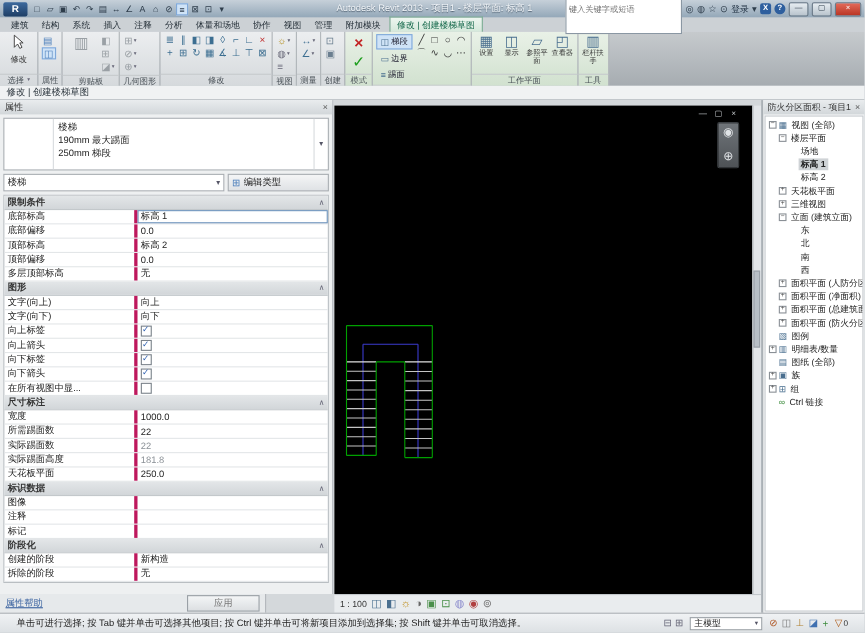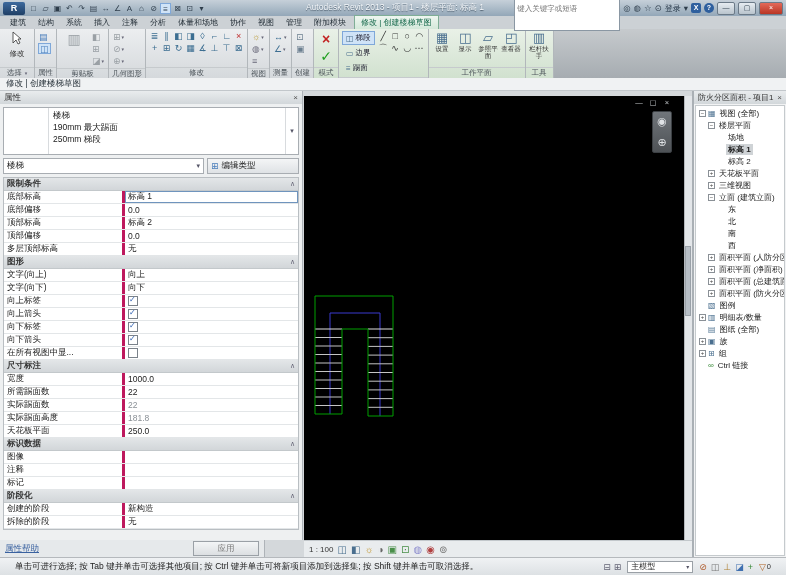--- a/index.html
+++ b/index.html
@@ -85,21 +85,21 @@
        padding:0 3px;font-size:8.5px;font-weight:bold;color:#333;border-bottom:1px solid #c3c8cb}
   .sec .chev{margin-left:auto;font-weight:normal;font-size:7px;color:#667}
   .prow{display:flex;height:12px;border-bottom:1px solid #e3e6e8;font-size:8.5px}
   .plabel{width:112px;padding:0 3px;border-right:3px solid #be185d;display:flex;align-items:center;
           white-space:nowrap;overflow:hidden}
   .pval{flex:1;padding:0 3px;display:flex;align-items:center;white-space:nowrap;overflow:hidden}
   .pval.ro{color:#8a9096}
   .pval.edit{outline:1px solid #6f94bd;outline-offset:-1px}
   .cb{width:8px;height:8px;border:1px solid #7a828a;background:#fff;position:relative;flex:none}
   .cb.on::after{content:"✓";position:absolute;top:-2px;left:0;font-size:8px;color:#2a5db0}
-  #props-footer{left:0;top:540px;width:265px;height:17px;background:#e6e9eb;display:flex;align-items:center;
+  #props-footer{left:0;top:540px;width:242px;height:17px;background:#e6e9eb;display:flex;align-items:center;
                 padding:0 5px;box-sizing:border-box;border-right:1px solid #aeb3b8}
   #props-help{color:#3a62a0;font-size:8.5px;text-decoration:underline}
   #apply-btn{margin-left:auto;width:64px;height:13px;border:1px solid #9aa0a6;color:#777;font-size:8.5px;
              background:linear-gradient(#f3f5f6,#dcdfe2);text-align:center;line-height:12px}
   
   #canvas-wrap{left:304px;top:96px;width:388px;height:444px}
   #canvas{position:absolute;left:0;top:0;width:380px;height:444px;background:#000}
   #canvas-ctrl{position:absolute;top:2px;right:12px;display:flex;gap:4px;color:#c3c7ca;font-size:7.5px}
   .cc{width:10px;text-align:center}
   #navbar{position:absolute;top:15px;right:12px;width:18px;background:linear-gradient(#70757a,#4e5256);

